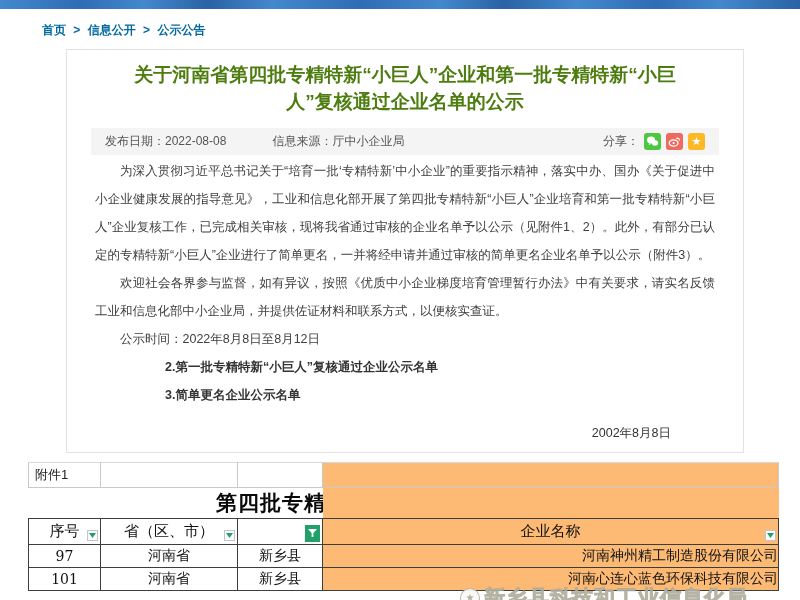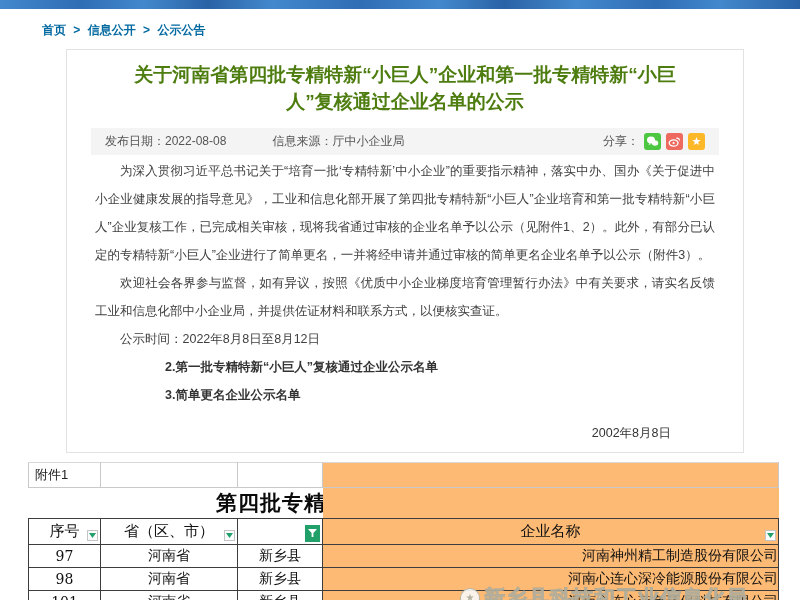--- a/index.html
+++ b/index.html
@@ -183,26 +183,20 @@
             </span></td>
     </tr>
 
     <tr class="r-data">
       <td>97</td>
       <td>河南省</td>
       <td>新乡县</td>
       <td class="yellow name-cell">河南神州精工制造股份有限公司</td>
     </tr>
     <tr class="r-data">
-      <td>98</td>
-      <td>河南省</td>
-      <td>新乡县</td>
-      <td class="yellow name-cell">河南心连心深冷能源股份有限公司</td>
-    </tr>
-    <tr class="r-data">
       <td>101</td>
       <td>河南省</td>
       <td>新乡县</td>
       <td class="yellow name-cell">河南心连心蓝色环保科技有限公司</td>
     </tr>
 
   </tbody>
     </table>
 
   <div class="watermark">

